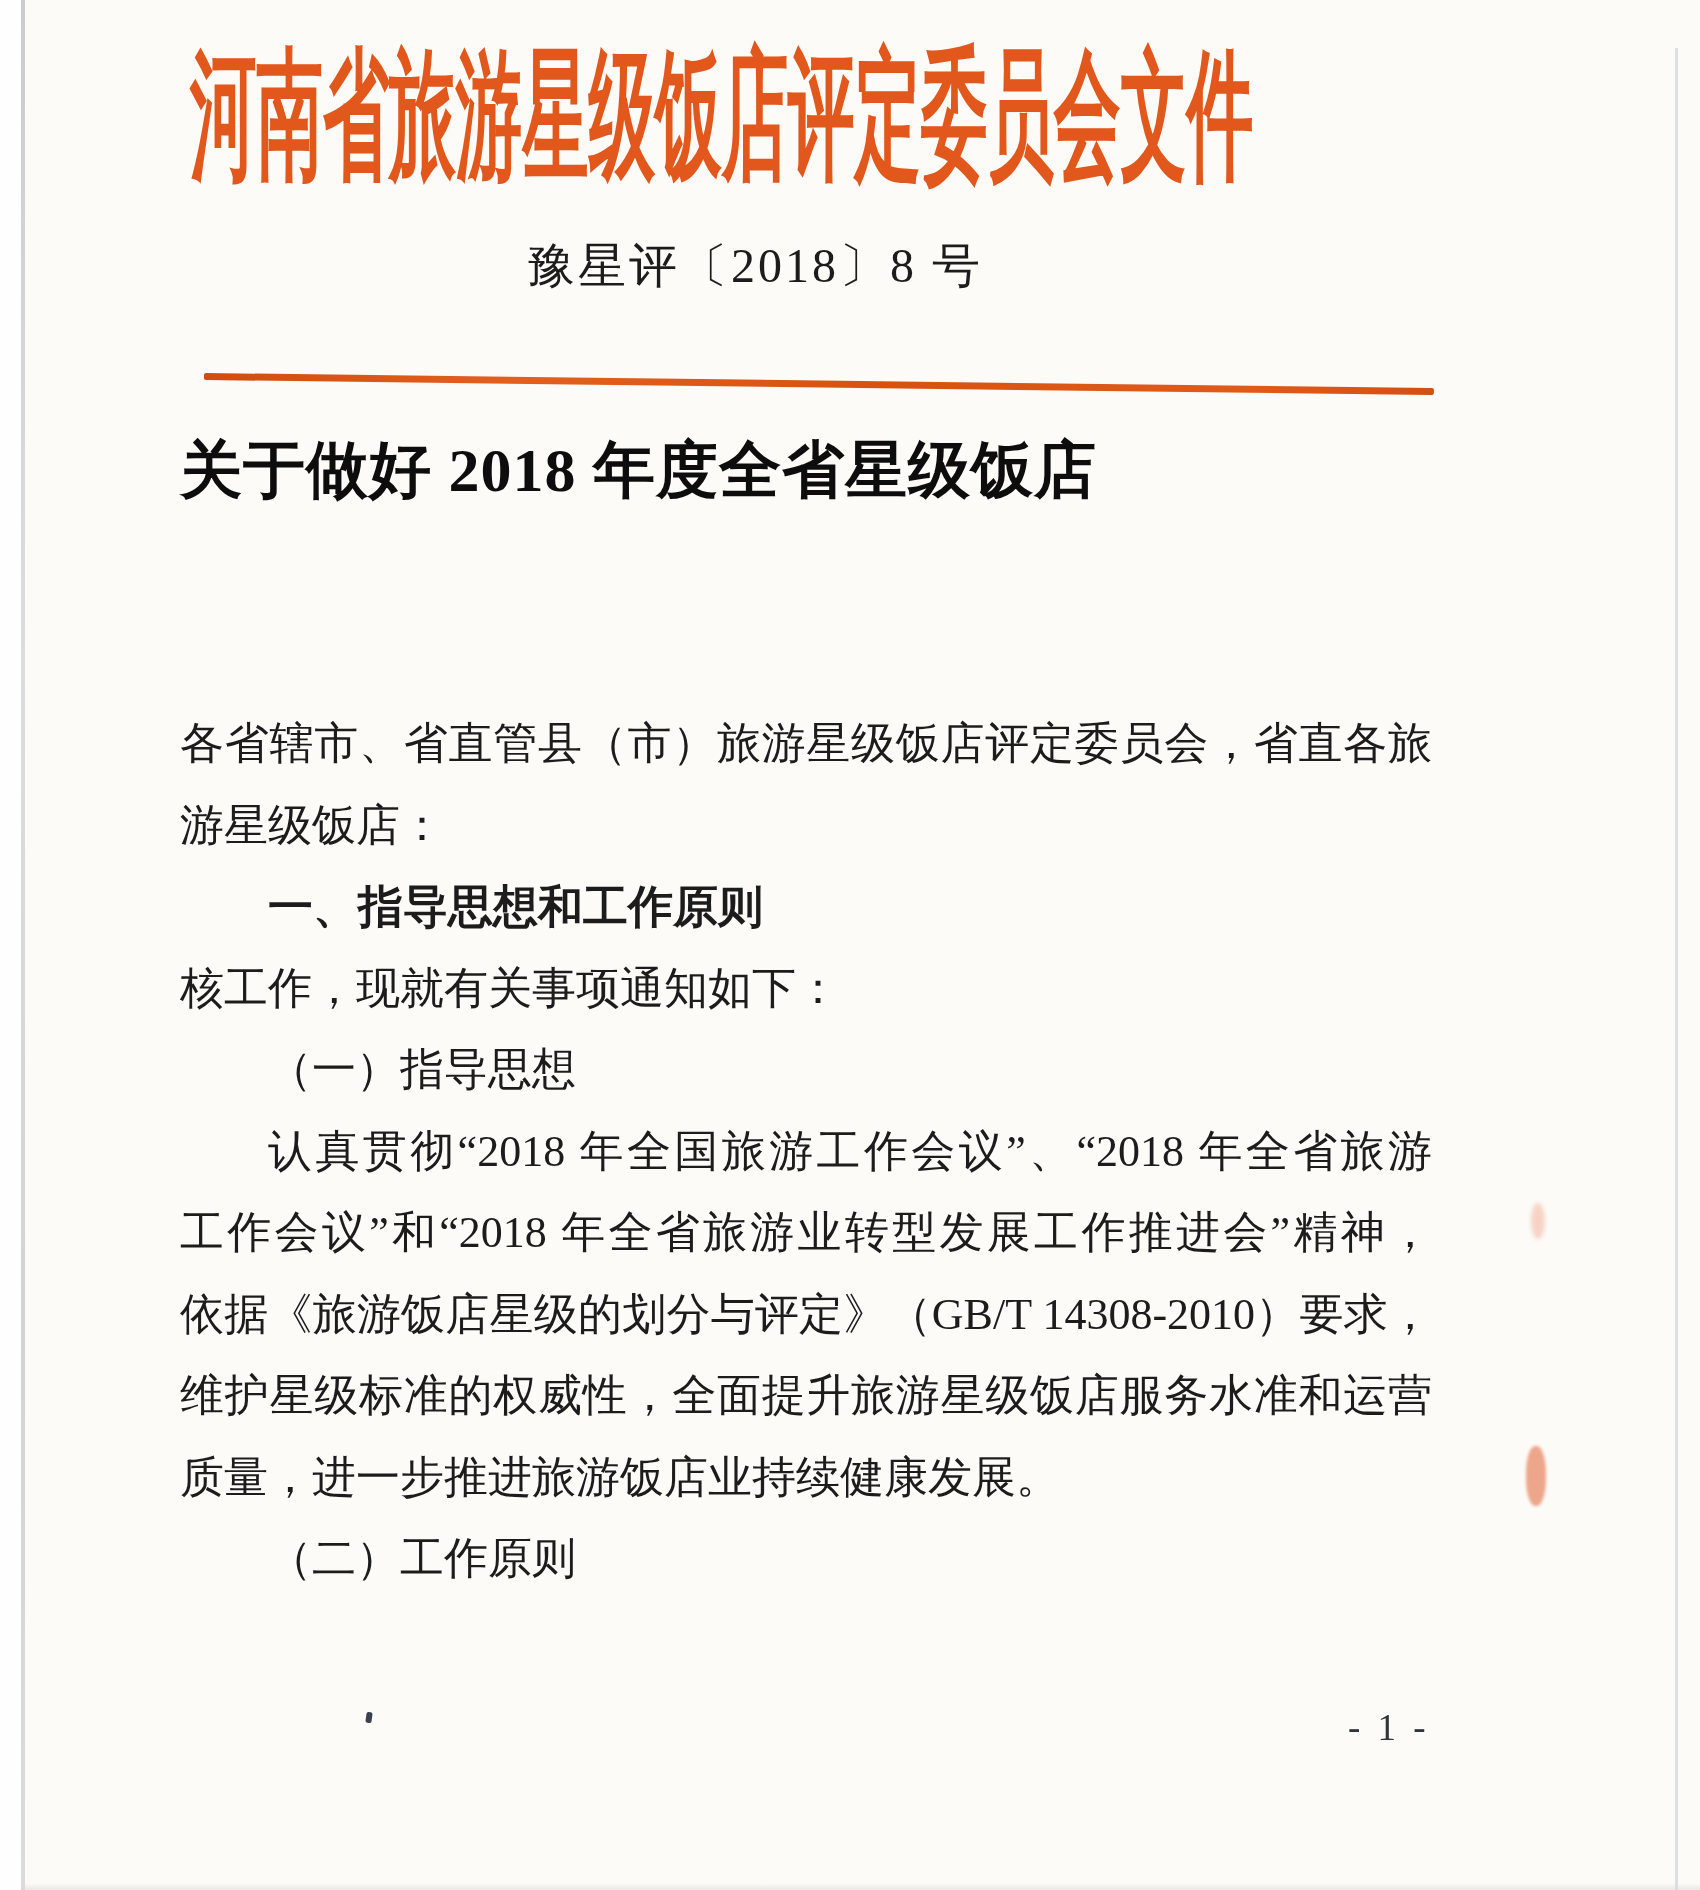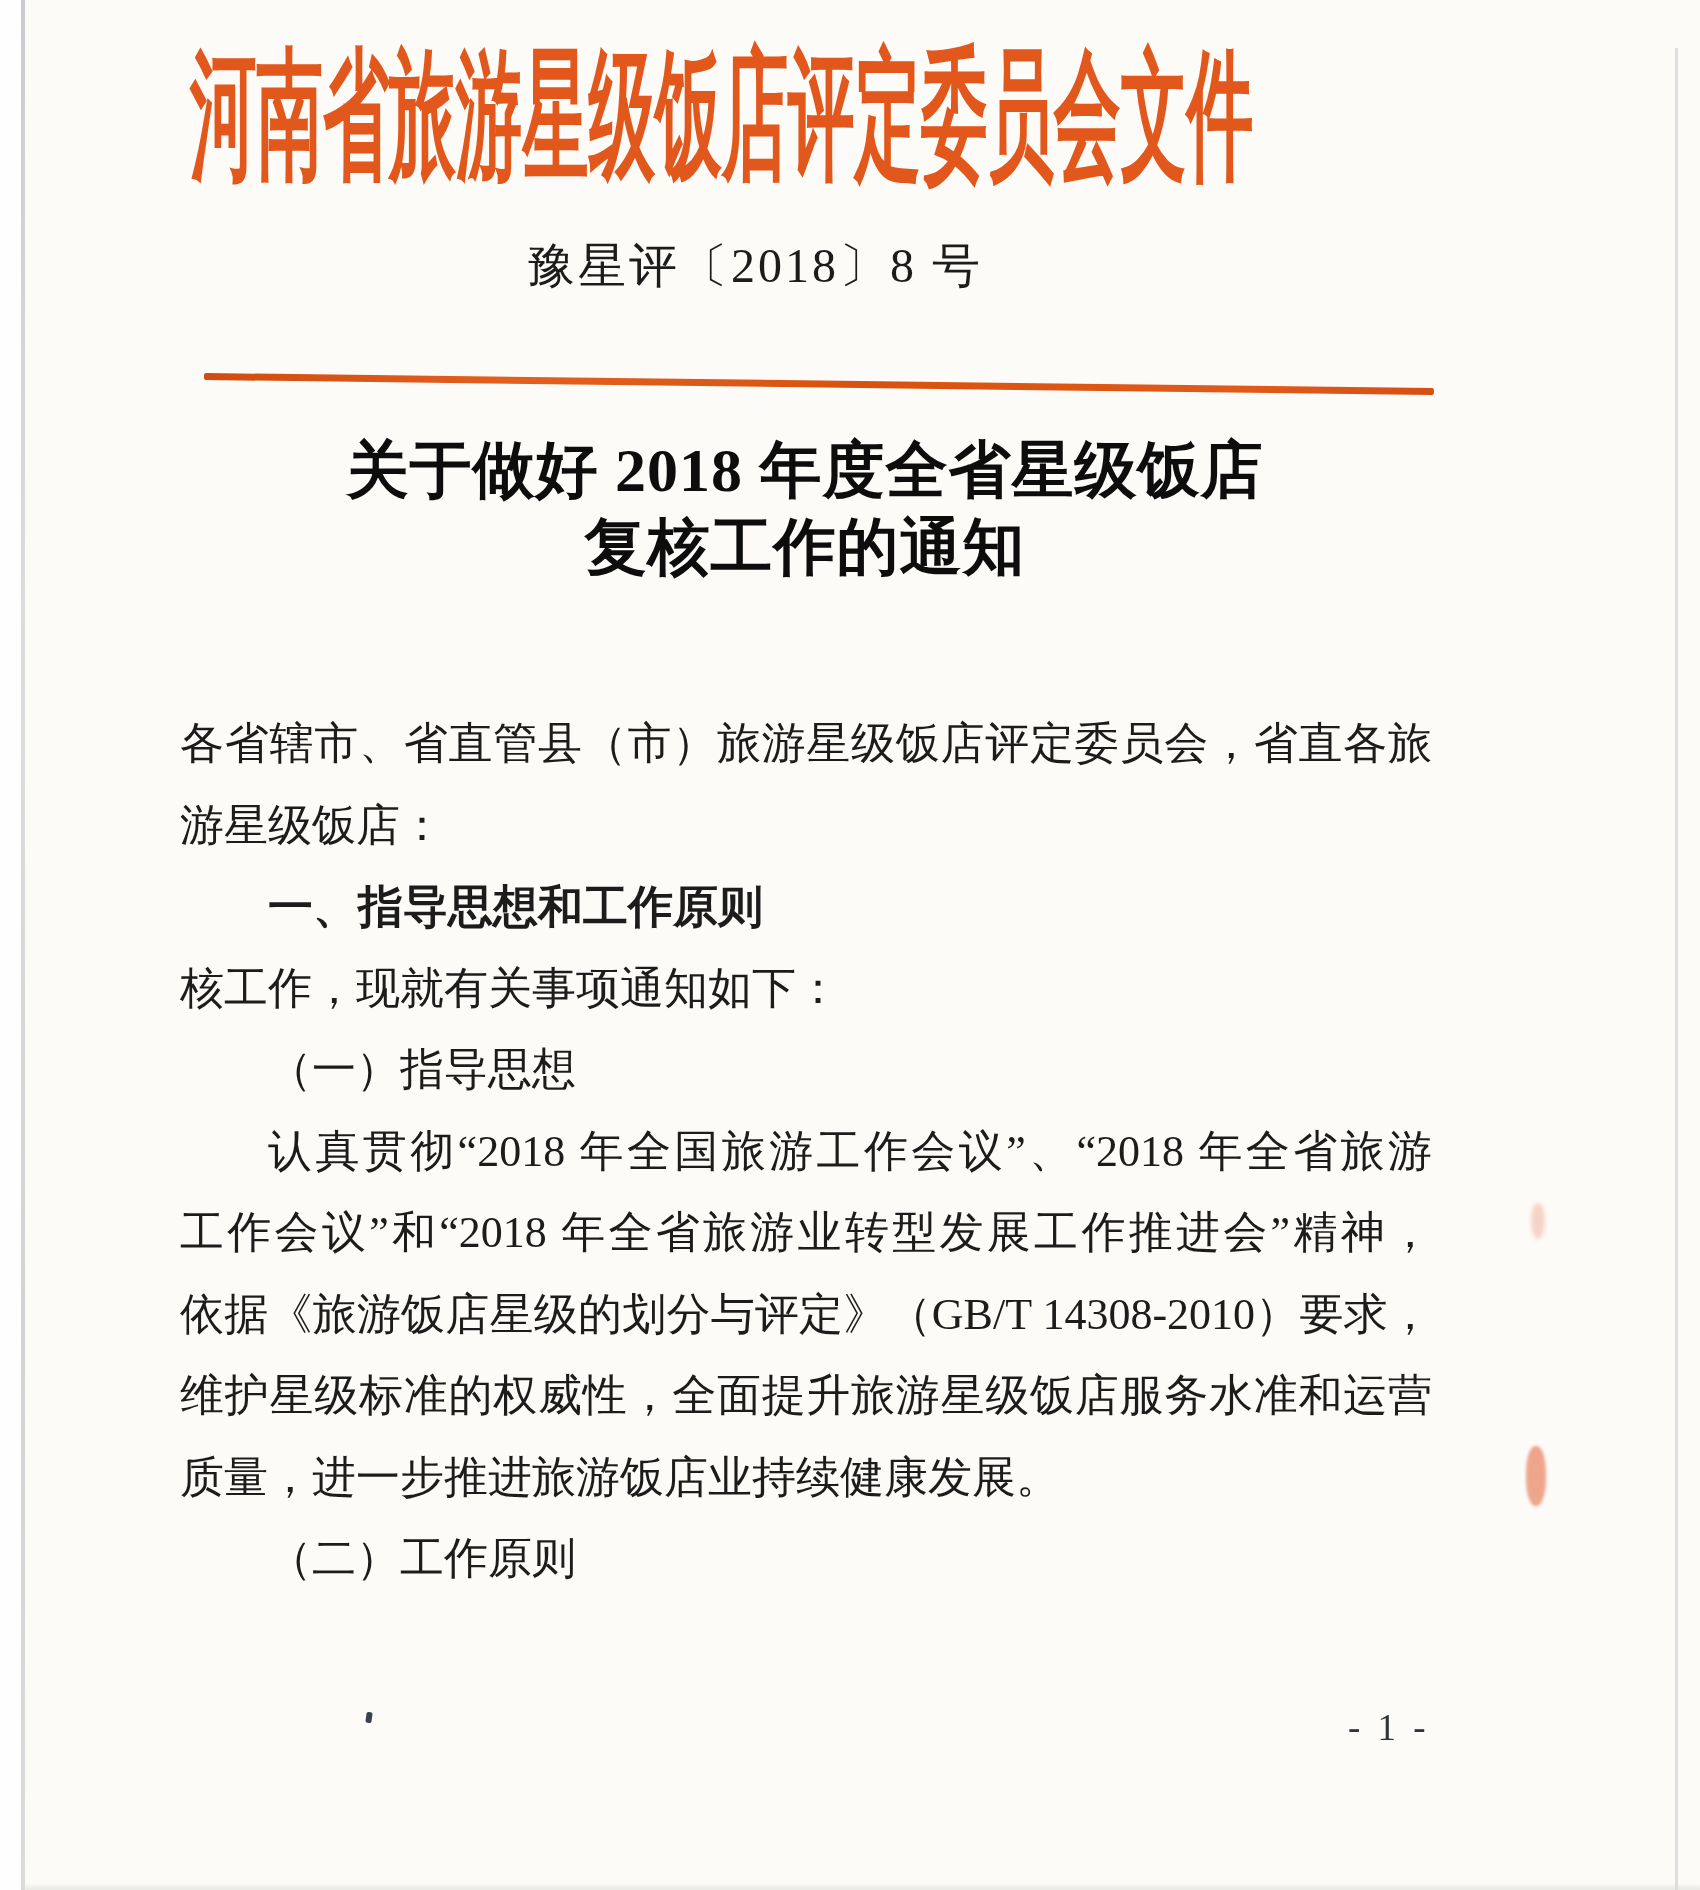--- a/index.html
+++ b/index.html
@@ -29,21 +29,21 @@
     white-space:nowrap;transform:scaleX(0.468);transform-origin:left top;
   }
   .doc-number{position:absolute;left:527px;top:234px;font-size:48px;letter-spacing:3px;color:#1c1c1c;white-space:nowrap;}
   .divider{
     position:absolute;left:204px;top:373px;width:1230px;height:7px;
     background:linear-gradient(90deg,#d14c10,#e2601f 25%,#d8520f 55%,#e05b1a 85%,#d54f12);
     transform:rotate(0.7deg);transform-origin:left center;border-radius:2px;
   }
   
   .notice-title{
-    position:absolute;left:180px;top:432px;width:1250px;text-align:center;
+    position:absolute;left:180px;top:432px;width:1250px;text-align:left;
     font-size:62px;line-height:77px;font-weight:bold;color:#0d0d0d;letter-spacing:1px;
   }
   
   .body-text{position:absolute;left:180px;top:703px;width:1252px;font-size:44px;color:#1c1c1c;}
   .bline{height:81.5px;line-height:81.5px;}
   .full{text-align:justify;text-align-last:justify;}
   .indent{text-indent:88px;}
   .bold-heading{font-family:"Liberation Sans","DejaVu Sans",sans-serif;font-weight:bold;font-size:45px;}
   .page-number{position:absolute;left:1348px;top:1706px;font-size:37px;letter-spacing:4px;color:#30343c;white-space:nowrap;}
 </style>
@@ -58,21 +58,20 @@
   <div class="edge-bottom"></div>
 
   <div class="header-title">河南省旅游星级饭店评定委员会文件</div>
 
   <div class="doc-number">豫星评〔2018〕8 号</div>
 
   <div class="divider"></div>
 
   <div class="notice-title">
     <div>关于做好 2018 年度全省星级饭店</div>
-    <div>复核工作的通知</div>
   </div>
 
   <div class="body-text">
     <div class="bline full">各省辖市、省直管县（市）旅游星级饭店评定委员会，省直各旅</div>
     <div class="bline">游星级饭店：</div>
     <div class="bline indent bold-heading">一、指导思想和工作原则</div>
     <div class="bline">核工作，现就有关事项通知如下：</div>
     <div class="bline indent">（一）指导思想</div>
     <div class="bline full indent">认真贯彻“2018 年全国旅游工作会议”、“2018 年全省旅游</div>
     <div class="bline full">工作会议”和“2018 年全省旅游业转型发展工作推进会”精神，</div>

